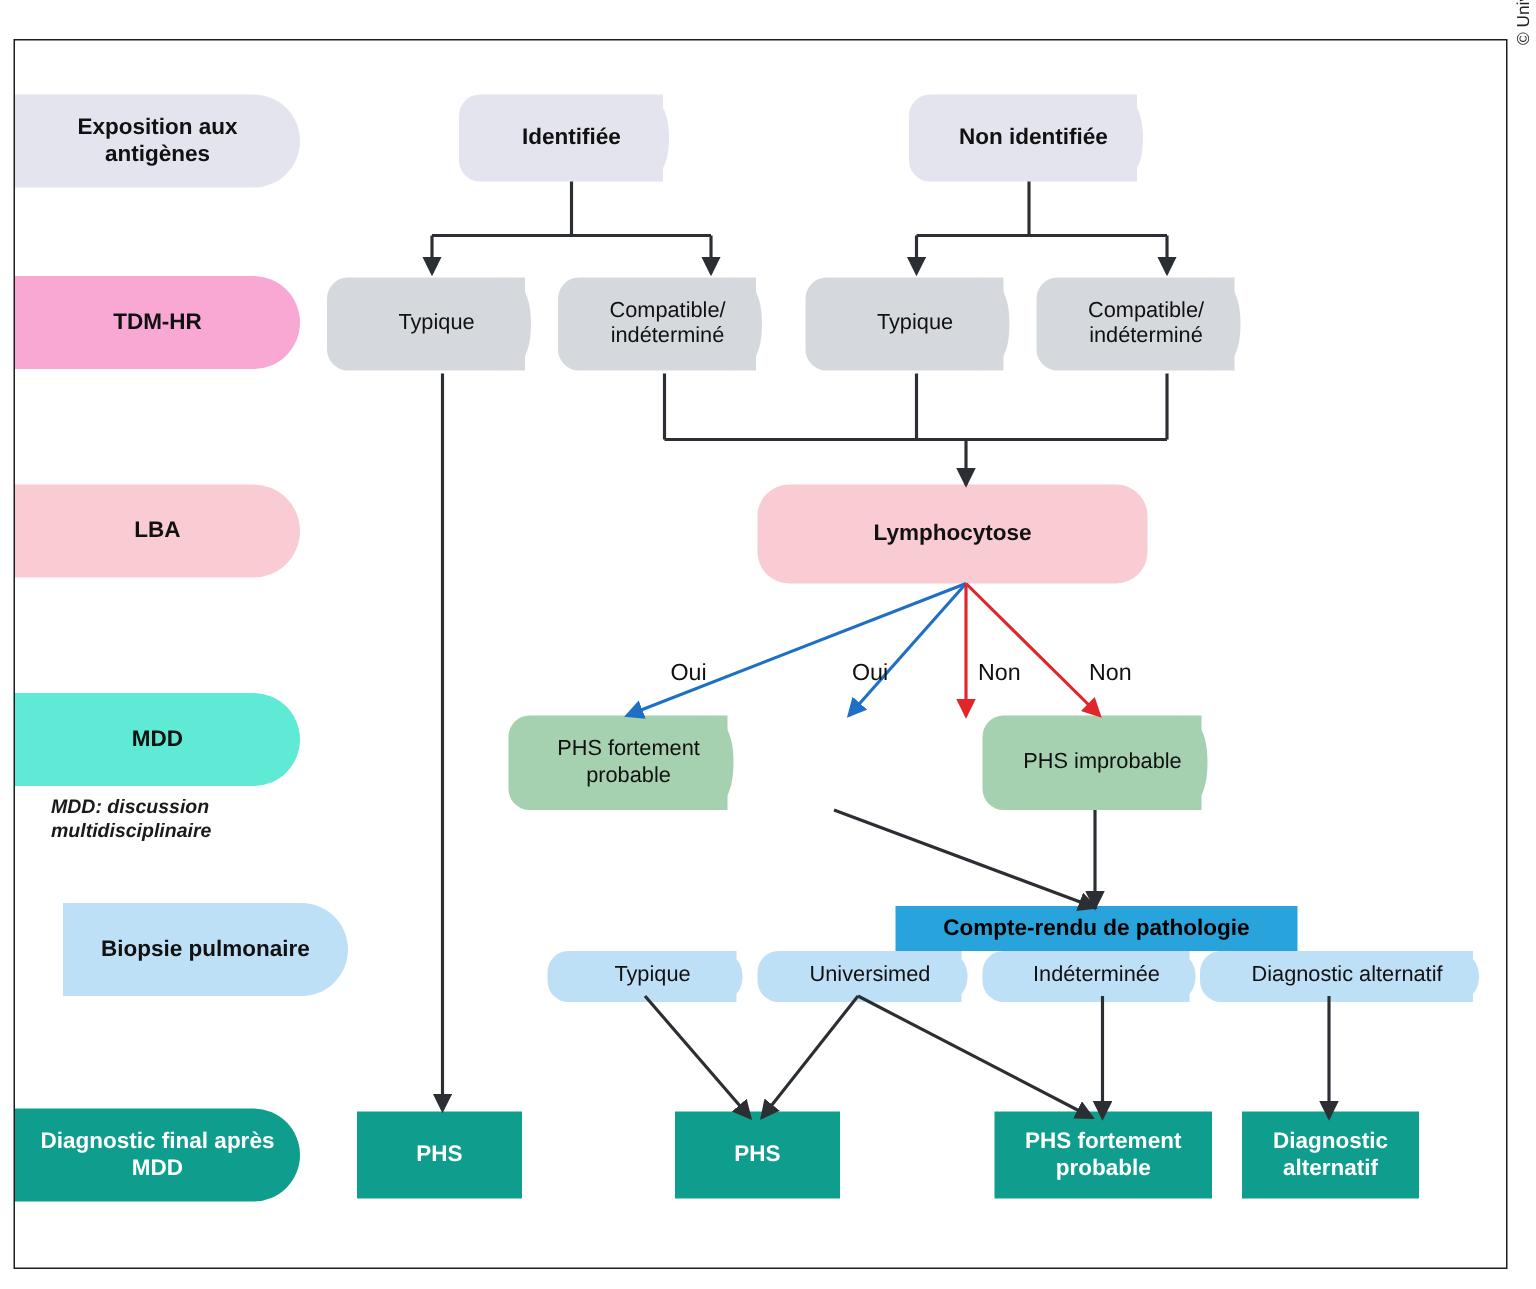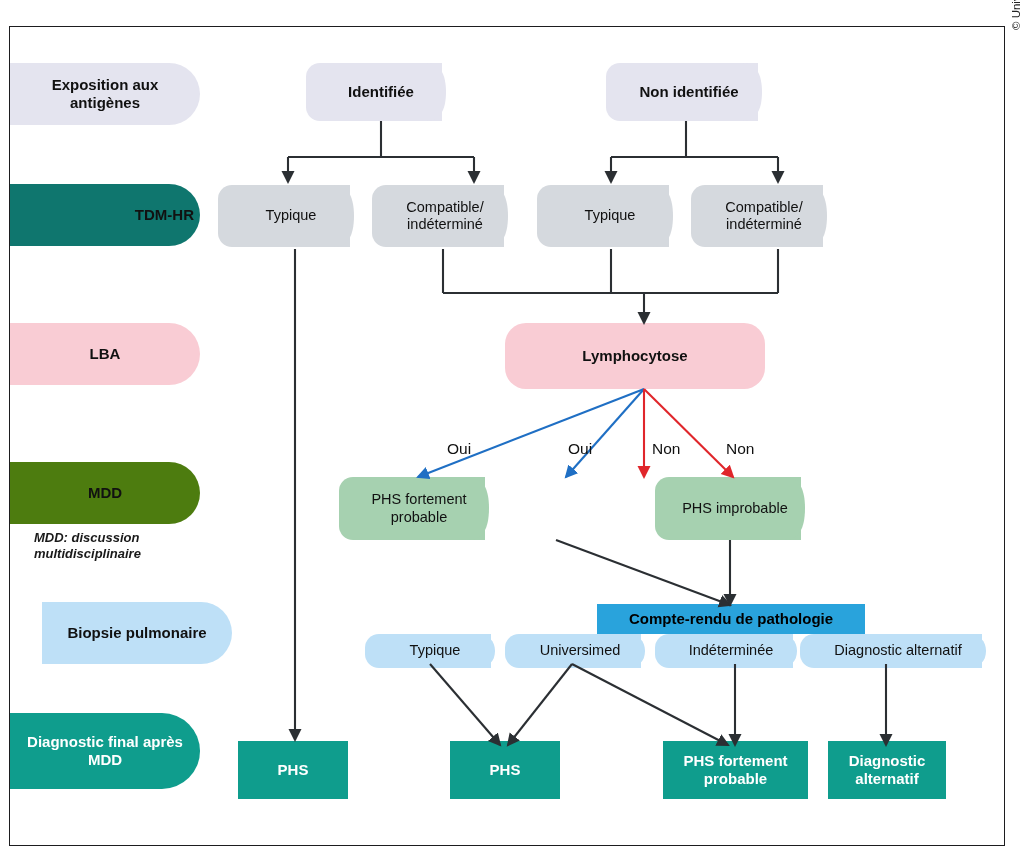--- a/index.html
+++ b/index.html
@@ -5,23 +5,23 @@
   html,body{margin:0;padding:0;background:#fff;}
   body{font-family:"Liberation Sans",sans-serif;}
   #stage{position:relative;width:1024px;height:859px;background:#ffffff;overflow:hidden;}
   #frame{position:absolute;left:9px;top:26px;width:996px;height:820px;border:1.6px solid #1d1d1f;box-sizing:border-box;background:#fff;}
   .node{position:absolute;box-sizing:border-box;display:flex;align-items:center;justify-content:center;text-align:center;line-height:1.18;}
   .lbl{position:relative;z-index:3;padding:0 6px;}
 
   
   .pill{border-radius:0 46px 46px 0;font-weight:bold;color:#111;}
   .pill.lav{background:#e4e4ef;}
-  .pill.grey{background:#0f766e;justify-content:flex-end;}
+  .pill.grey{background:#f9a8d4;}
   .pill.pink{background:#f9ccd4;}
-  .pill.green{background:#4d7c0f;}
+  .pill.green{background:#5eead4;}
   .pill.blue{background:#bee0f7;}
   .pill.teal{background:#0f9d8d;color:#fff;}
 
   
   .ribbon{color:#111;}
   .ribbon .body{position:absolute;left:0;top:0;right:14px;bottom:0;border-radius:14px 0 0 14px;}
   .ribbon .curl{position:absolute;right:0;top:0;width:30px;height:100%;}
   .ribbon.lav .body{background:#e4e4ef;}
   .ribbon.grey .body{background:#d5d9de;}
   .ribbon.green .body{background:#a6d1b0;}
@@ -226,21 +226,21 @@
     </div>
 
     <div class="node ribbon lblue" style="left:790px;top:607px;width:196px;height:34px;font-size:14.5px;">
       <div class="body"></div>
       <svg class="curl" viewBox="0 0 30 34" preserveAspectRatio="none">
         <path d="M0,0 C14,0 20,7 20,17 C20,27 14,34 0,34 Z" fill="#bee0f7"></path>
       </svg>
       <span class="lbl">Diagnostic alternatif</span>
     </div>
 
-    <div class="node pill teal" style="left:0px;top:686px;width:190px;height:76px;font-size:15px;">
+    <div class="node pill teal" style="left:0px;top:712px;width:190px;height:62px;font-size:15px;">
       <span class="lbl">Diagnostic final après MDD</span>
     </div>
 
     <div class="node rect tealbox" style="left:228px;top:714px;width:110px;height:58px;font-size:15px;">
       <span class="lbl">PHS</span>
     </div>
 
     <div class="node rect tealbox" style="left:440px;top:714px;width:110px;height:58px;font-size:15px;">
       <span class="lbl">PHS</span>
     </div>

